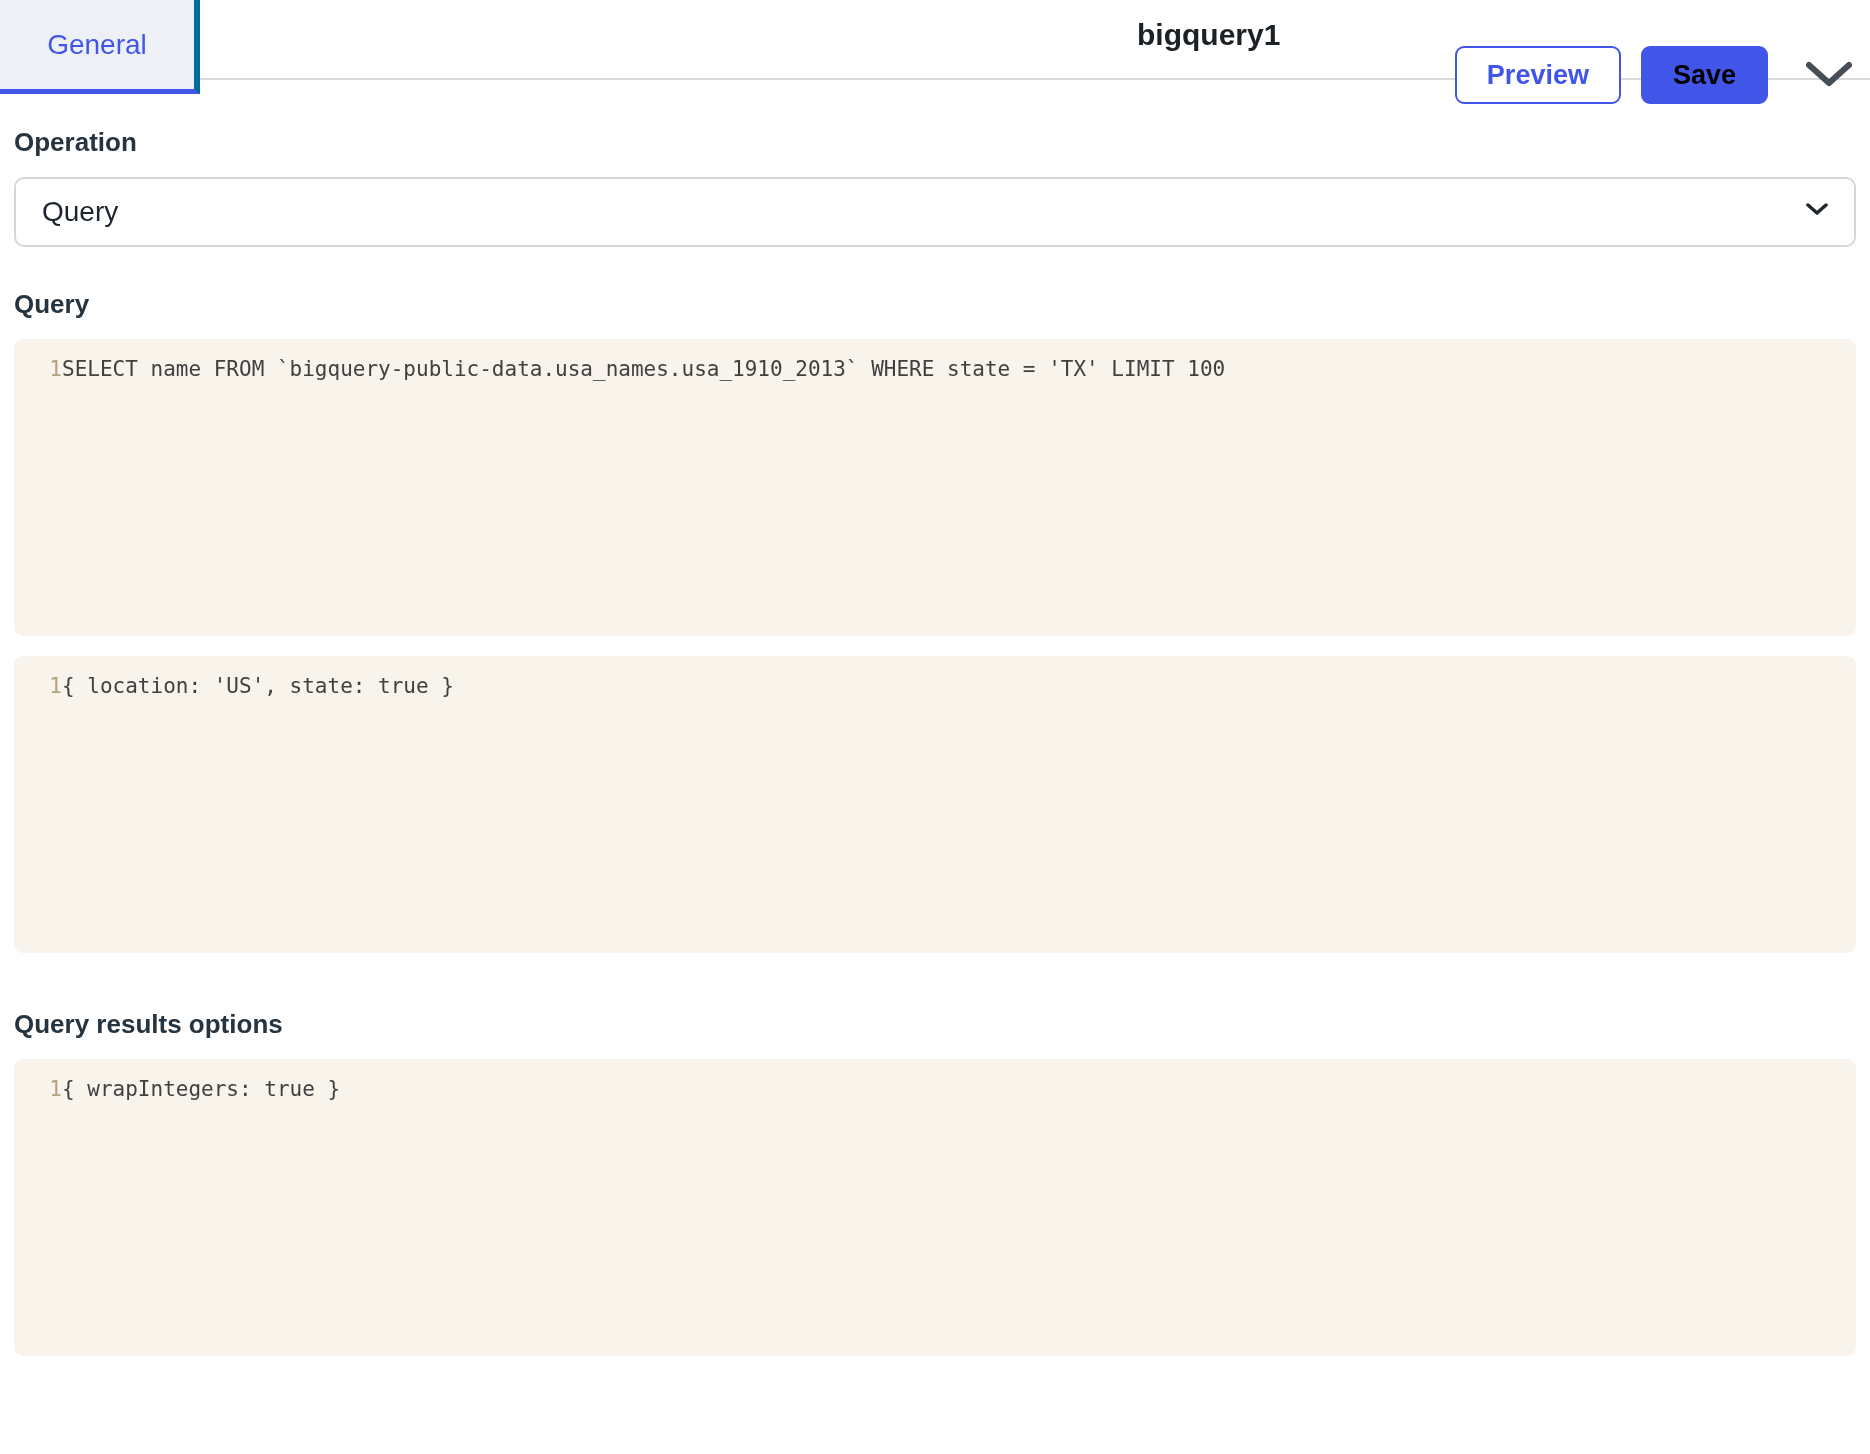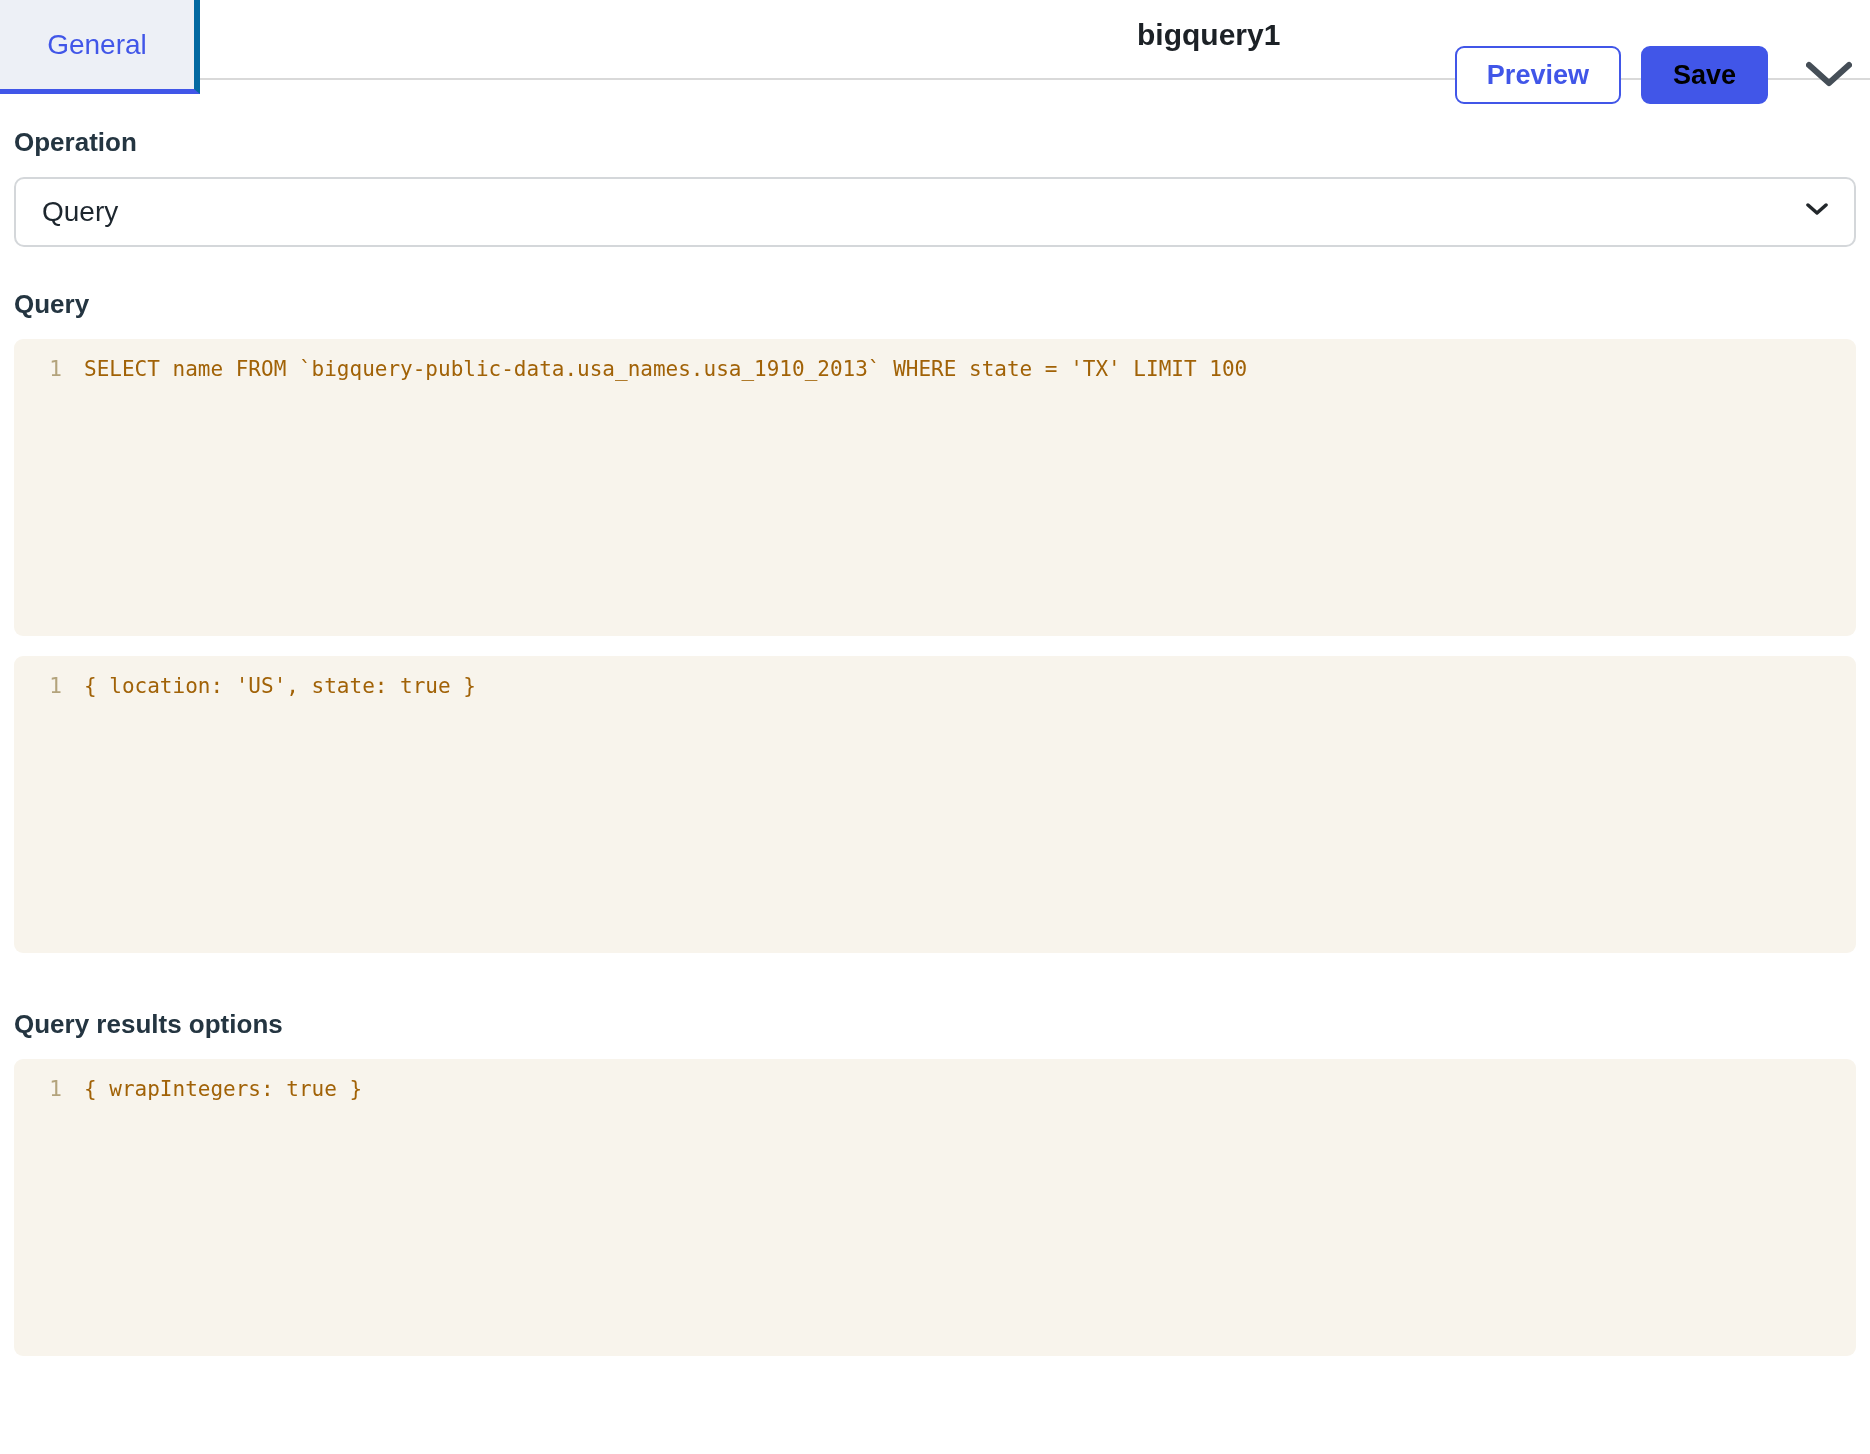--- a/index.html
+++ b/index.html
@@ -140,22 +140,21 @@
     line-height: 32px;
   }
   .line-number {
     width: 48px;
     text-align: right;
     color: #b3a37c;
     flex: 0 0 48px;
     user-select: none;
   }
   .code-text {
-    margin-left: 22px;
-    color: #a16207;
+    color: #404040;
     white-space: pre;
   }
 </style>
 </head>
 <body>
 
 <div class="tabbar">
   <div class="tab active">
     <span>General</span>
   </div>

